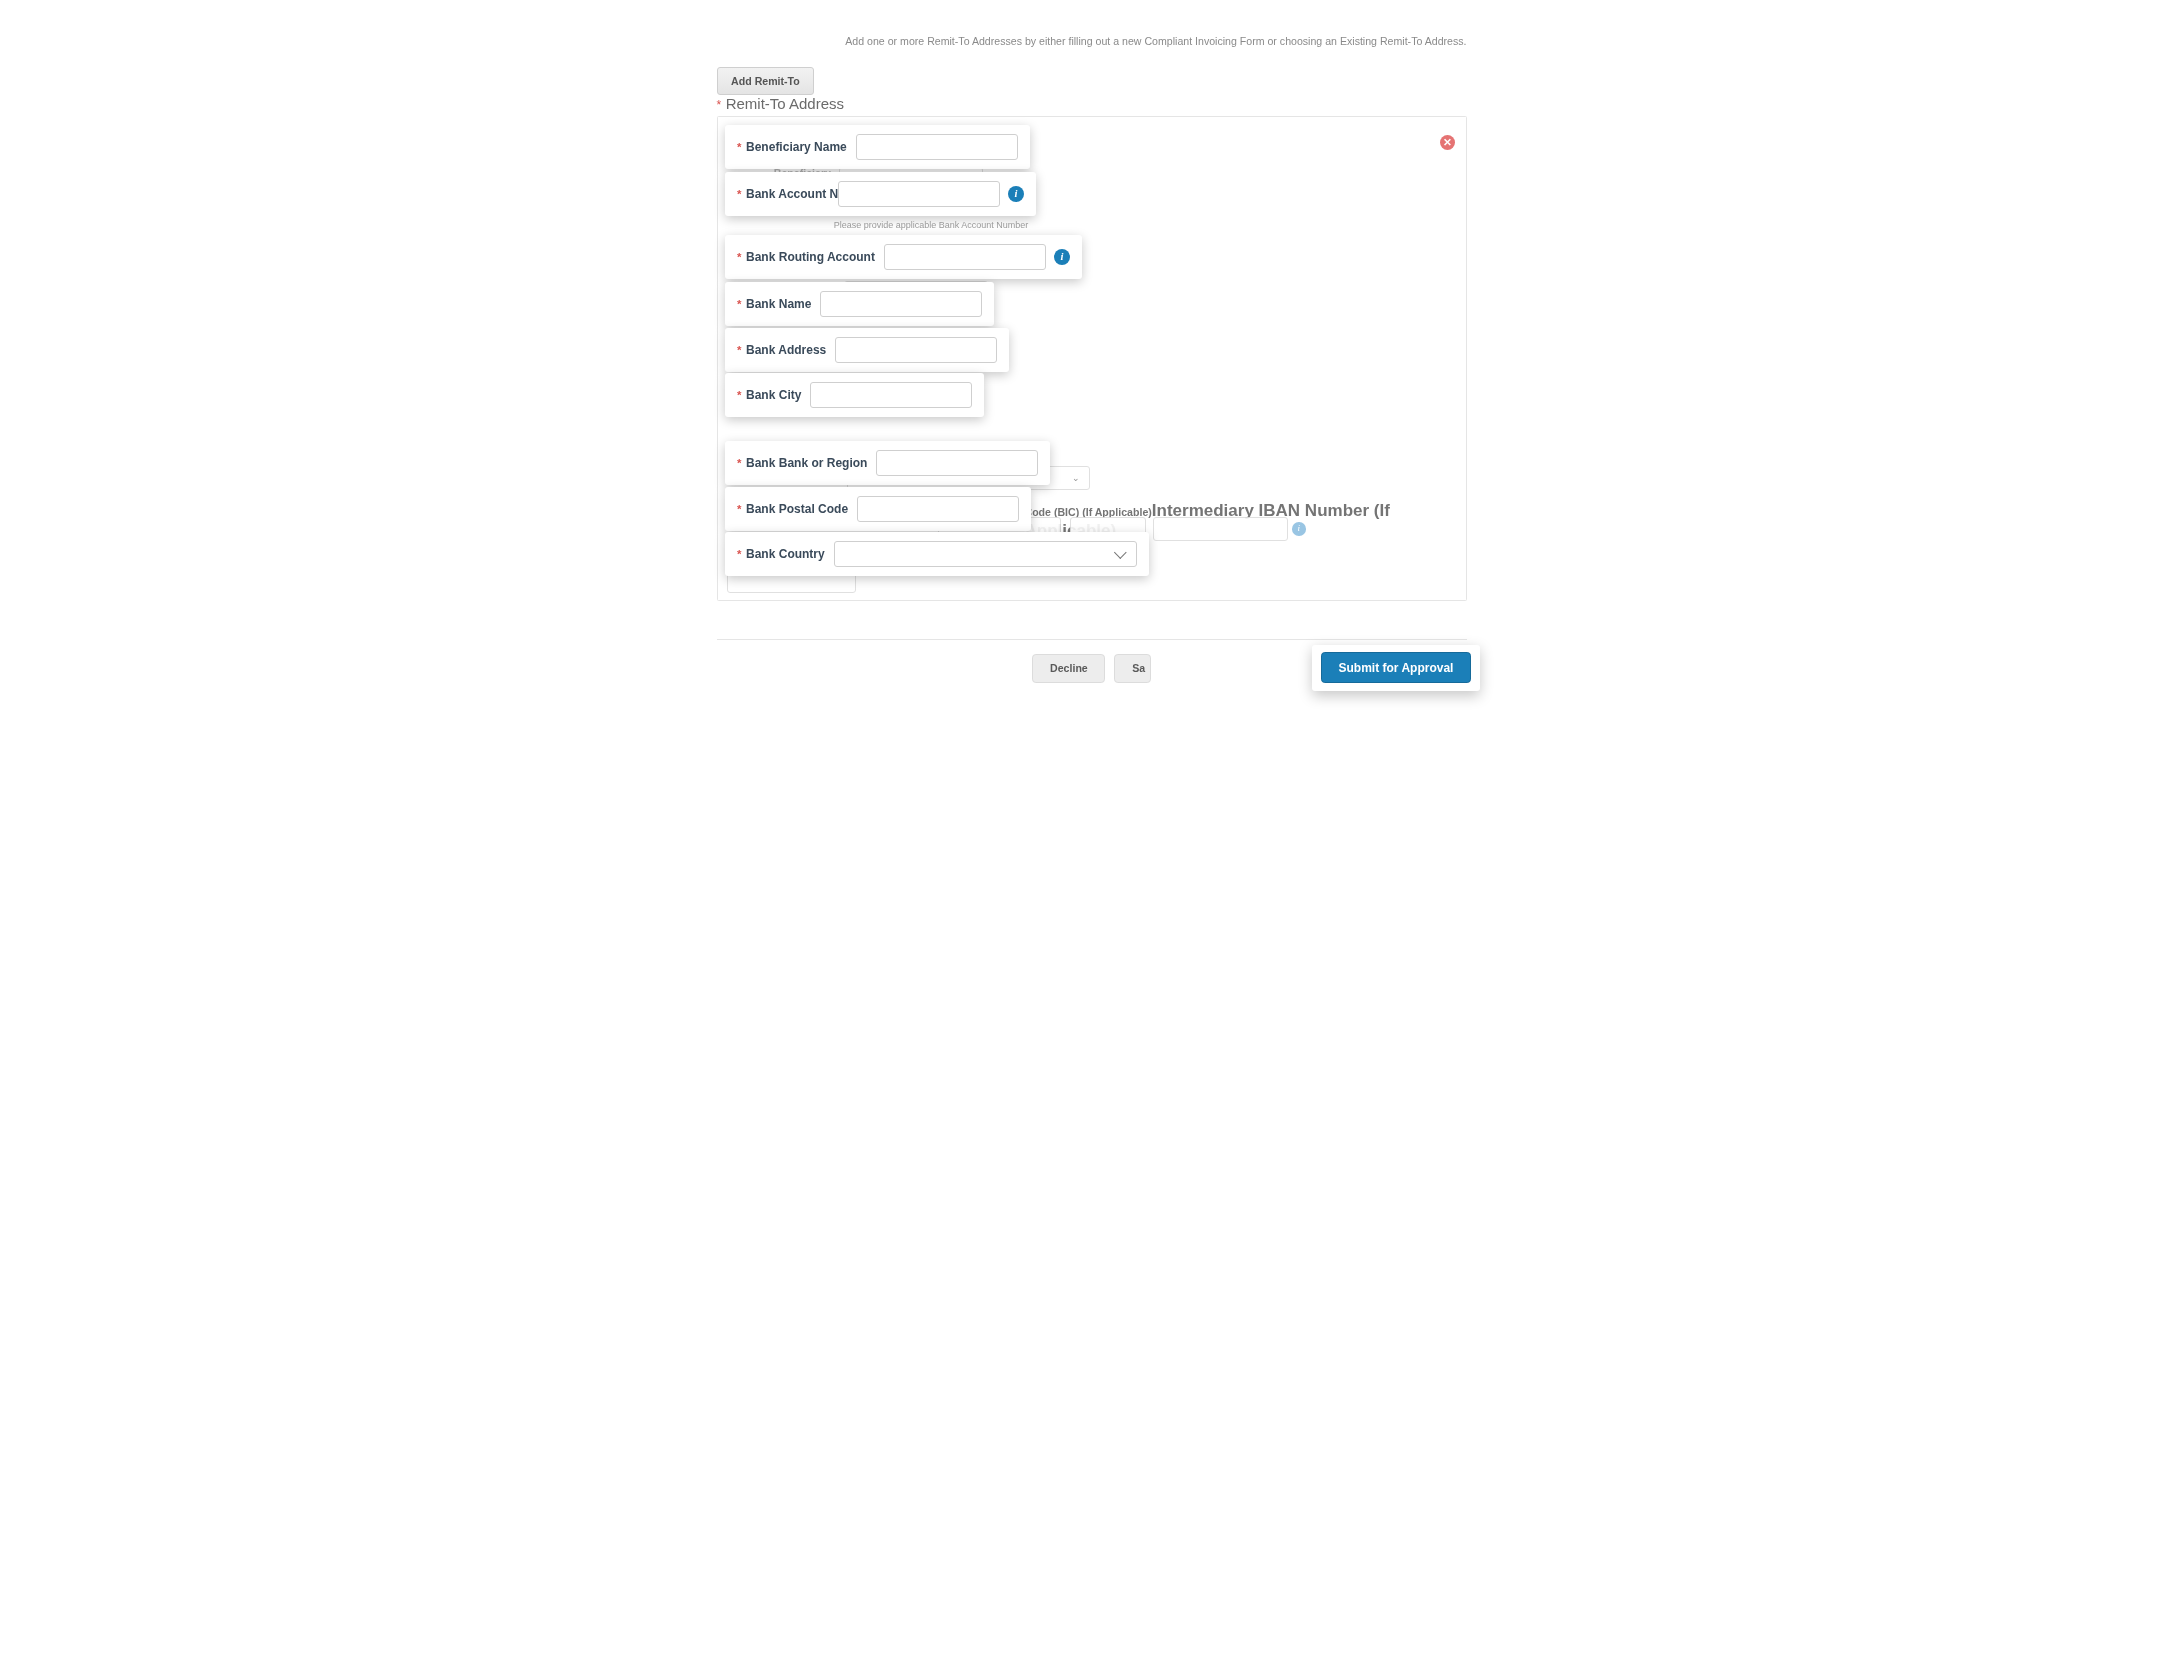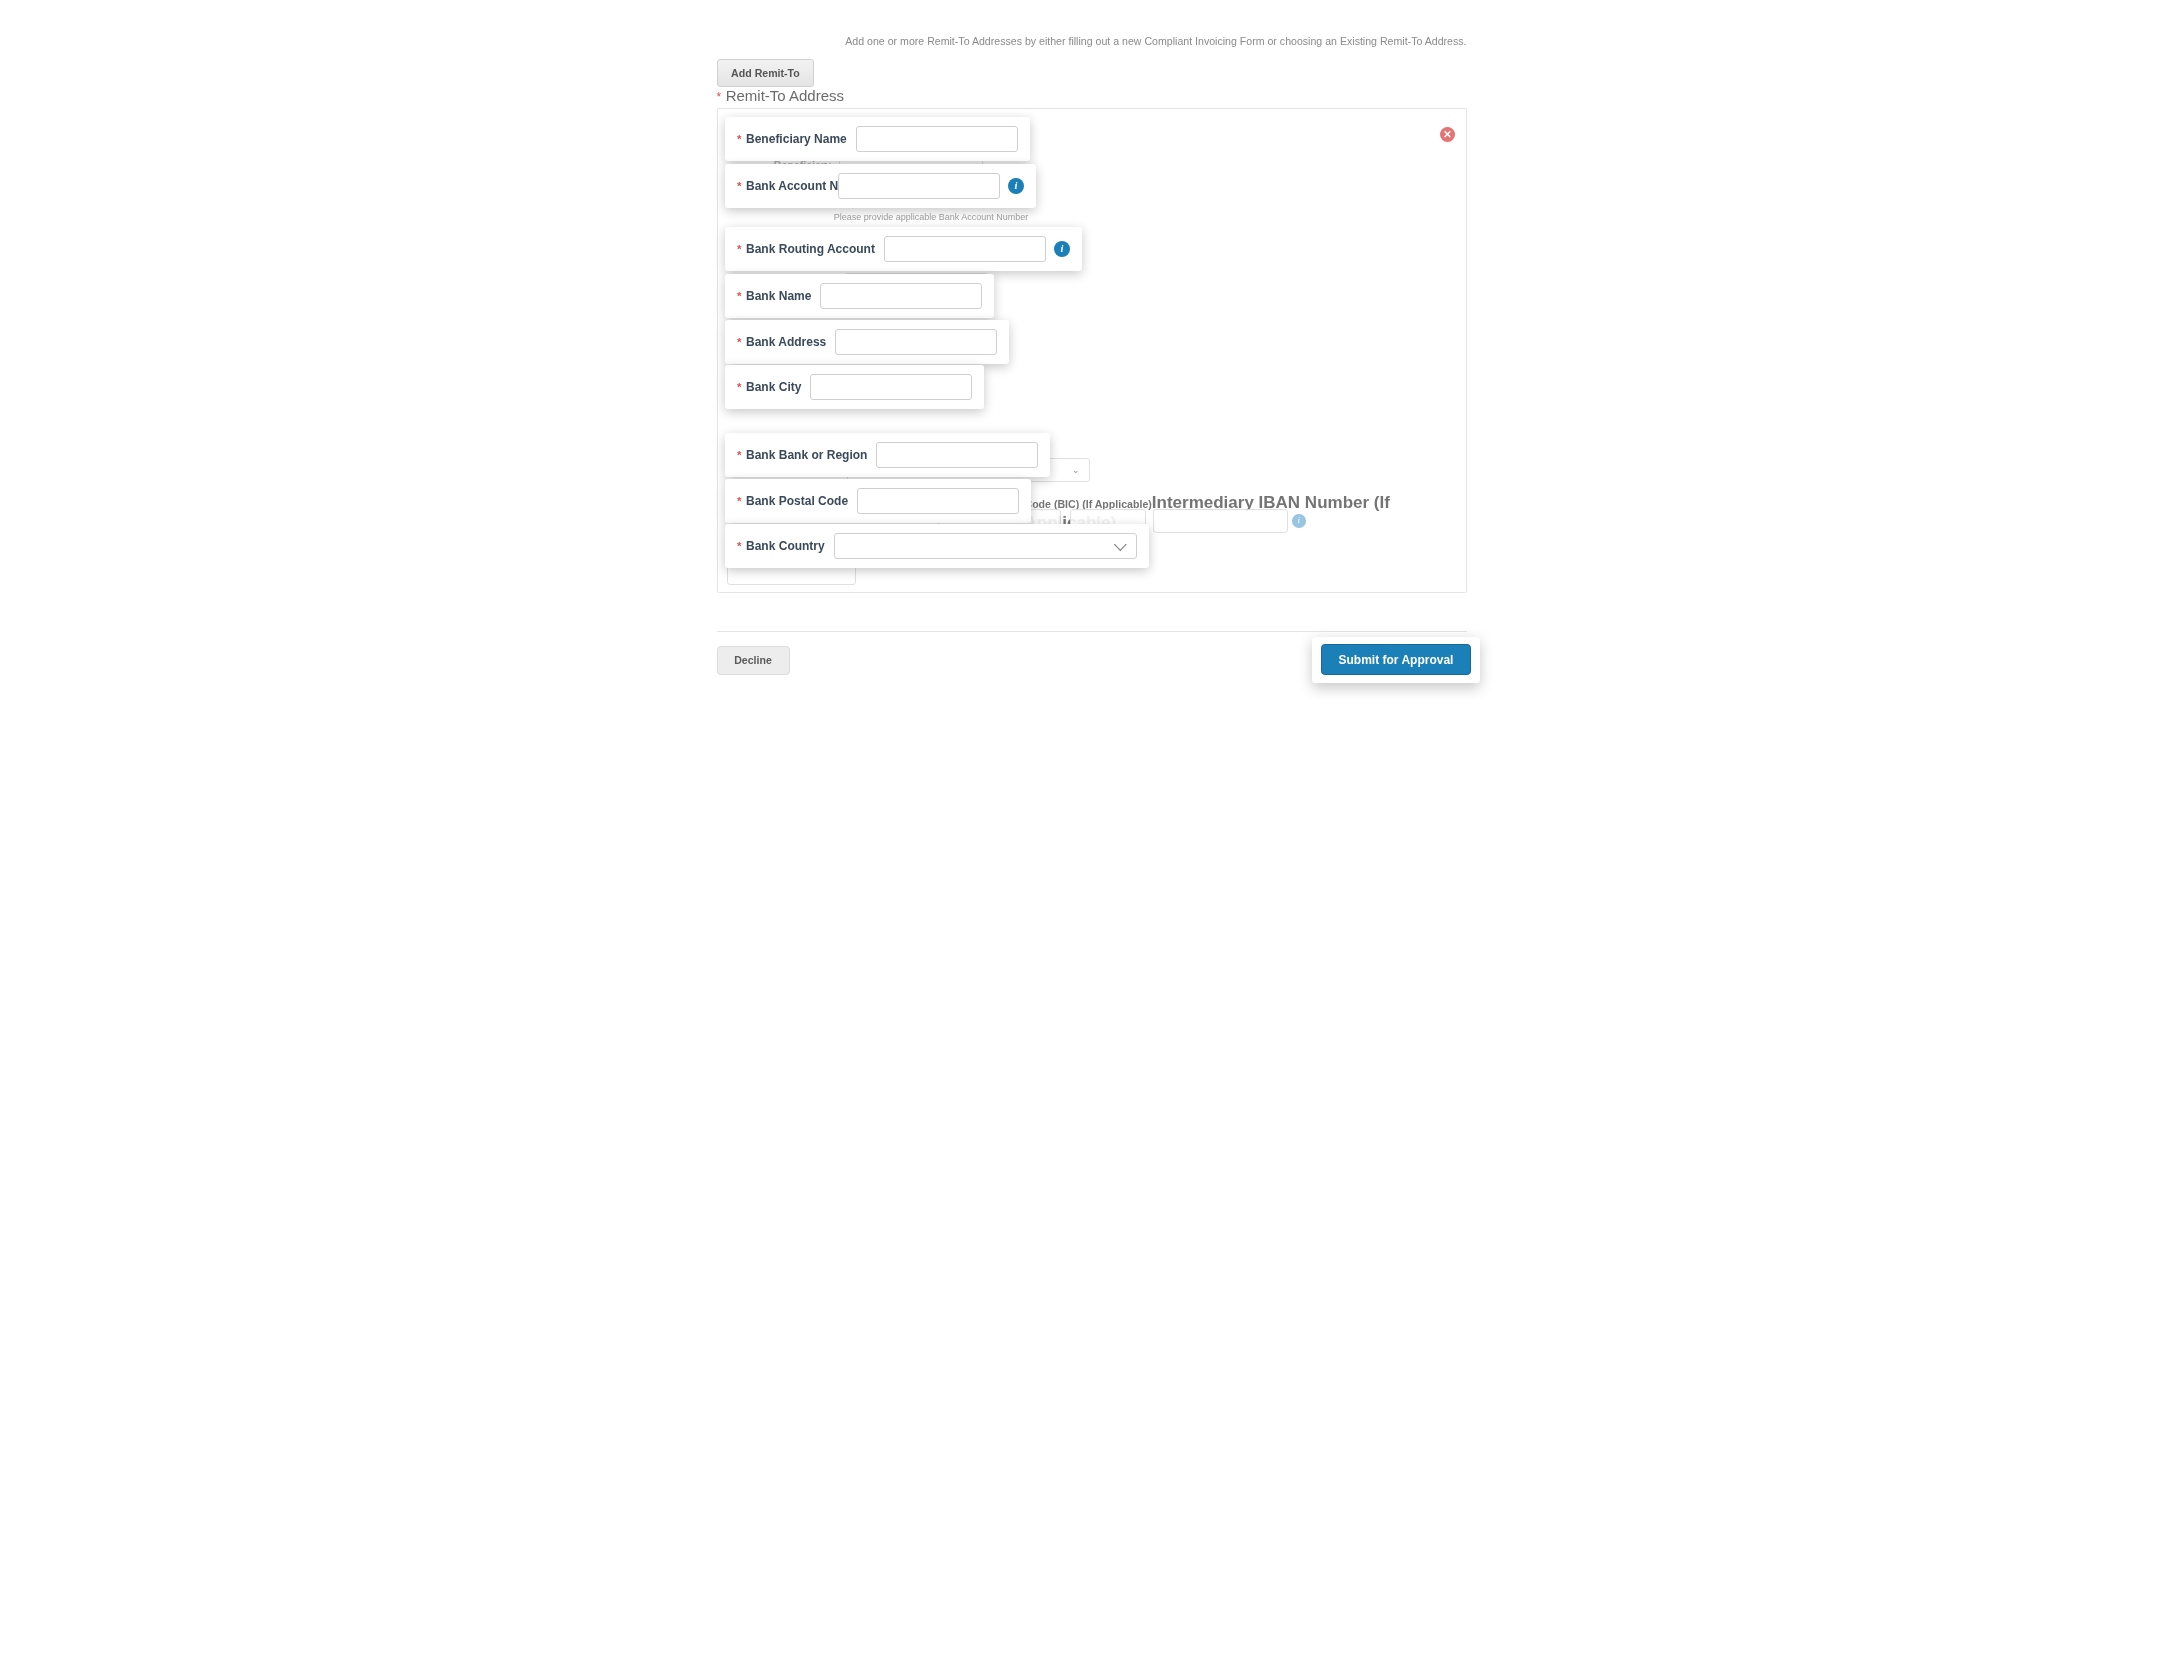--- a/index.html
+++ b/index.html
@@ -35,20 +35,21 @@
   }
   .btn-grey {
     background: linear-gradient(#f2f2f2,#e4e4e4);
     border: 0.8px solid #cfcfcf;
     border-radius: 3px;
     color: #555;
     font-weight: 700;
     font-size: 10.6px;
     padding: 6.8px 13.6px;
     cursor: pointer;
+    margin-top: 8px;
   }
   .subheading {
     font-size: 15px;
     font-weight: 300;
     color: #6b6b6b;
     margin-bottom: 4.5px;
   }
   .subheading .ast {
     color: #d9534f;
     font-size: 12px;
@@ -188,21 +189,21 @@
   }
 
   
   .divider {
     border-top: 0.8px solid #e5e5e5;
     margin-top: 38px;
     margin-bottom: 13.6px;
   }
   .actions {
     display: flex;
-    justify-content: space-between;
+    justify-content: center;
     gap: 9px;
     position: relative;
   }
   .btn-plain {
     background: #ededed;
     border: 0.8px solid #dcdcdc;
     border-radius: 3.8px;
     color: #5a5a5a;
     font-weight: 700;
     font-size: 10.6px;

